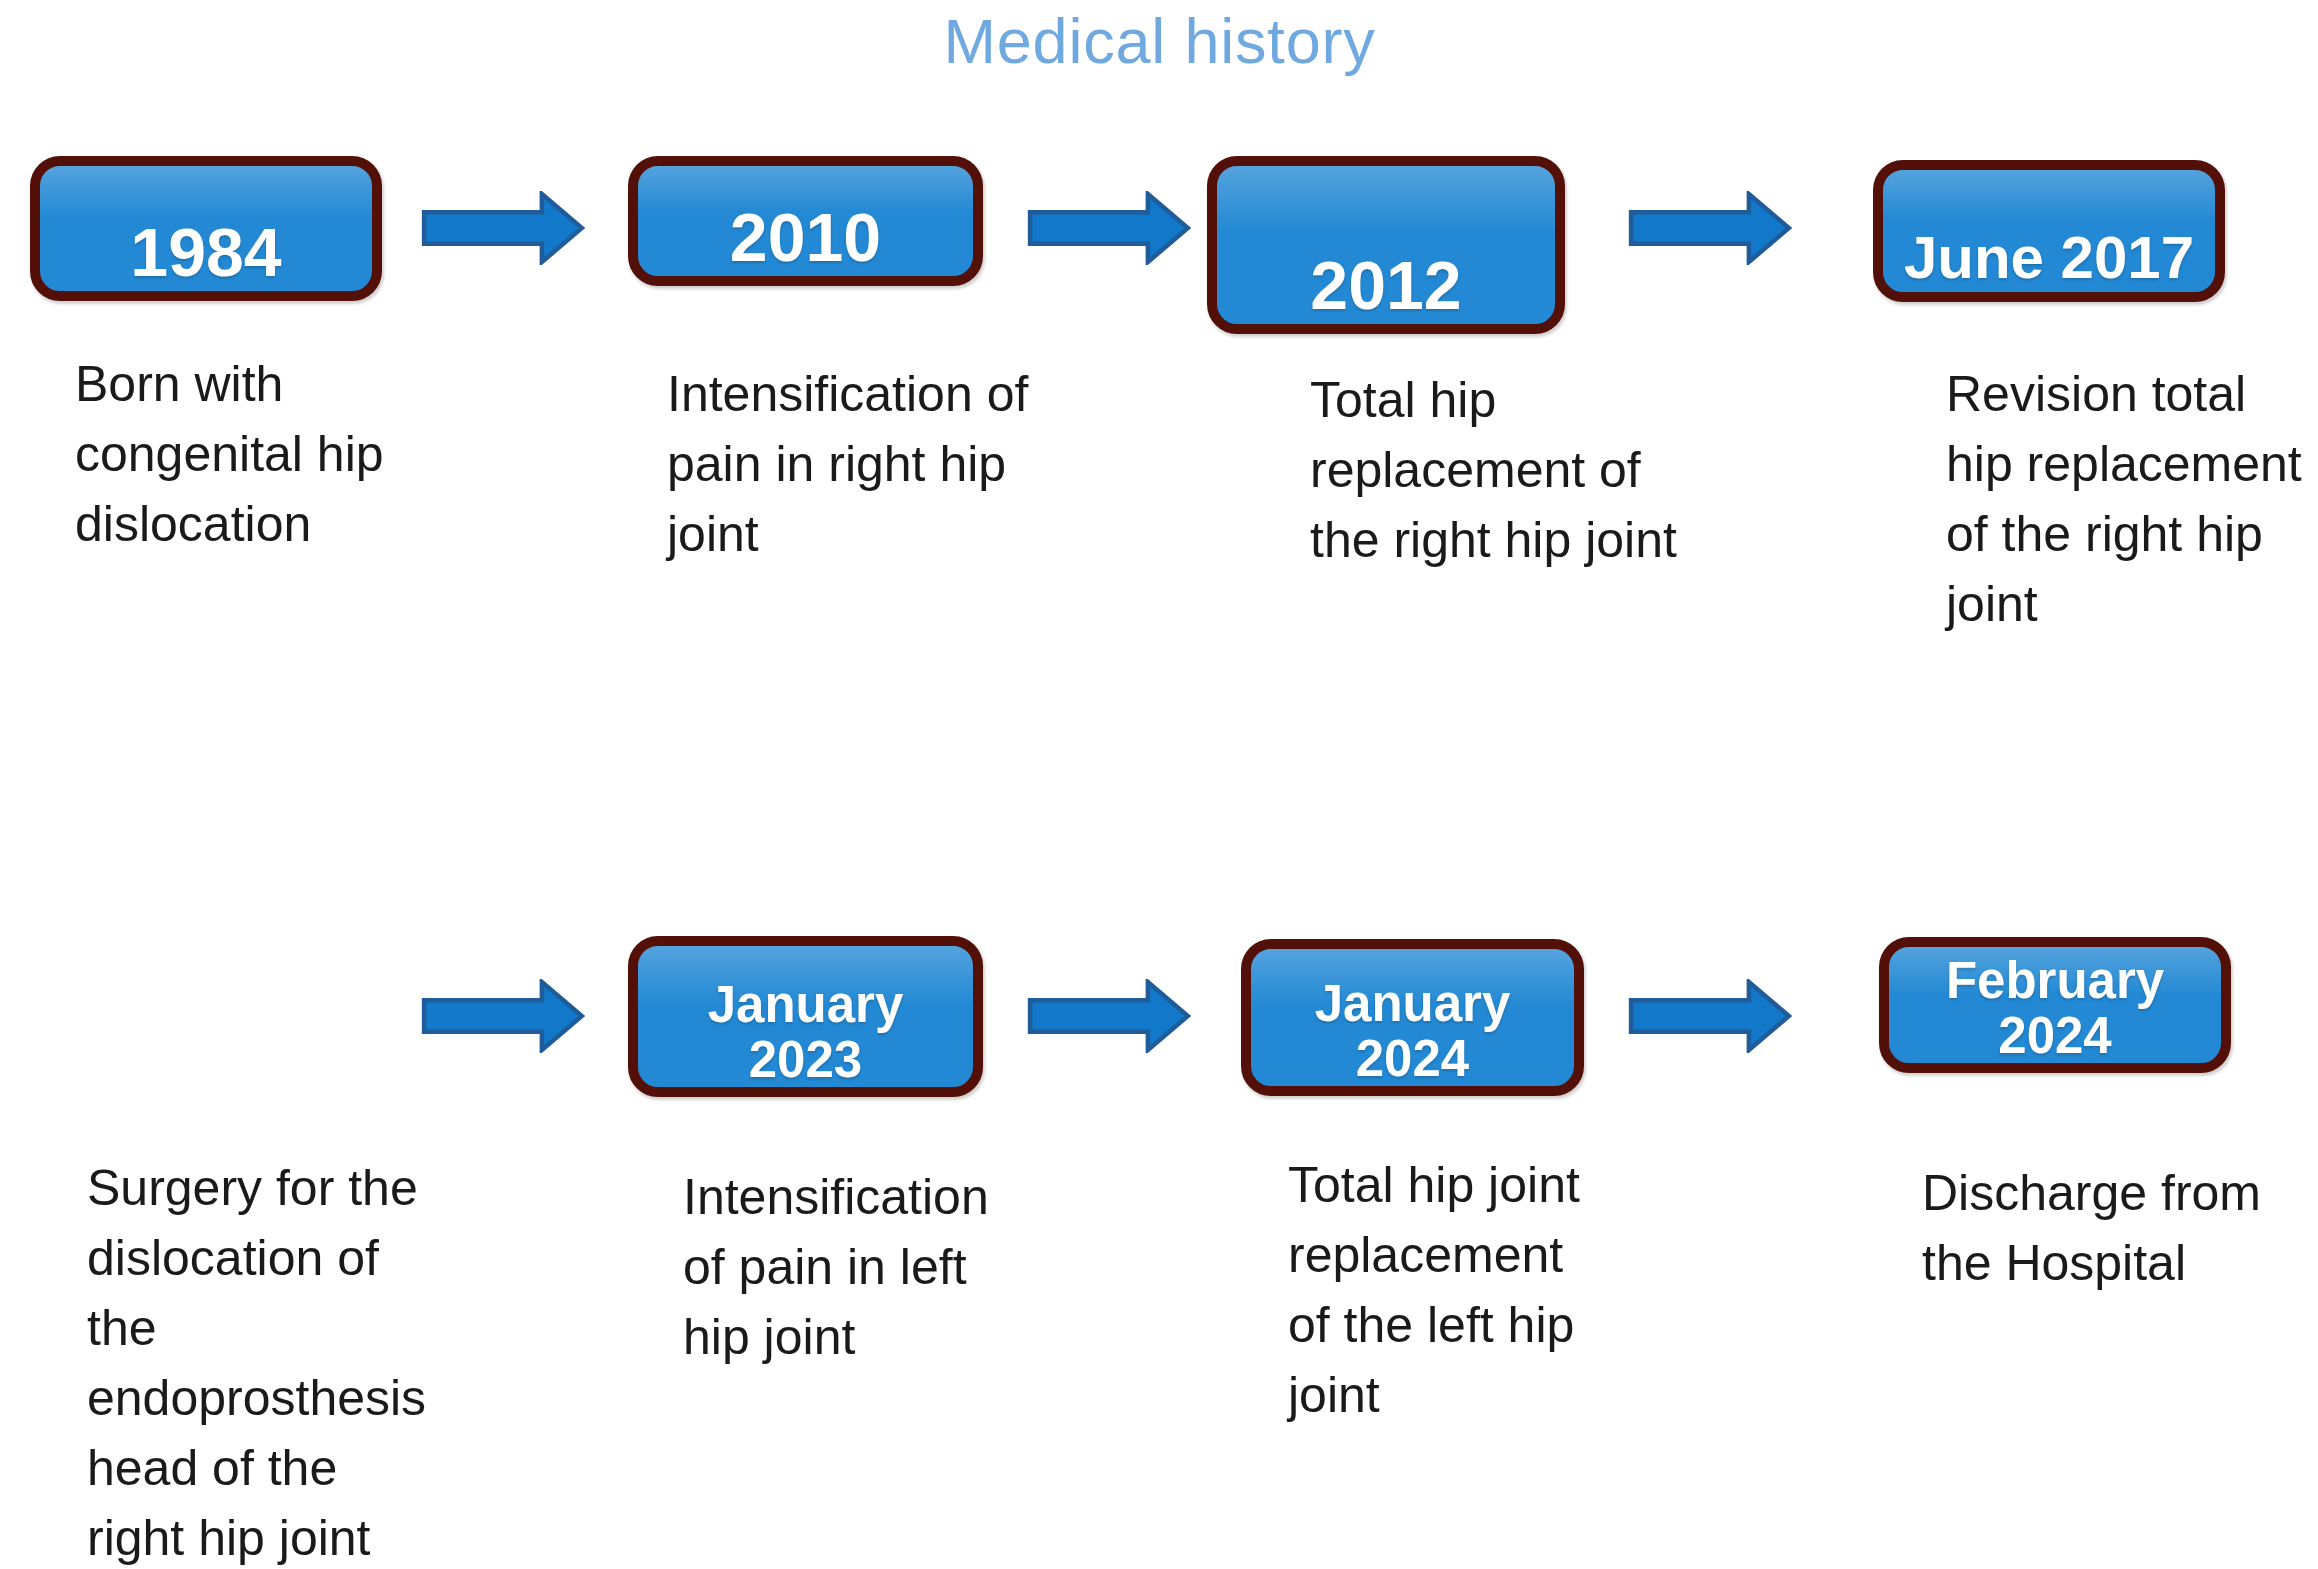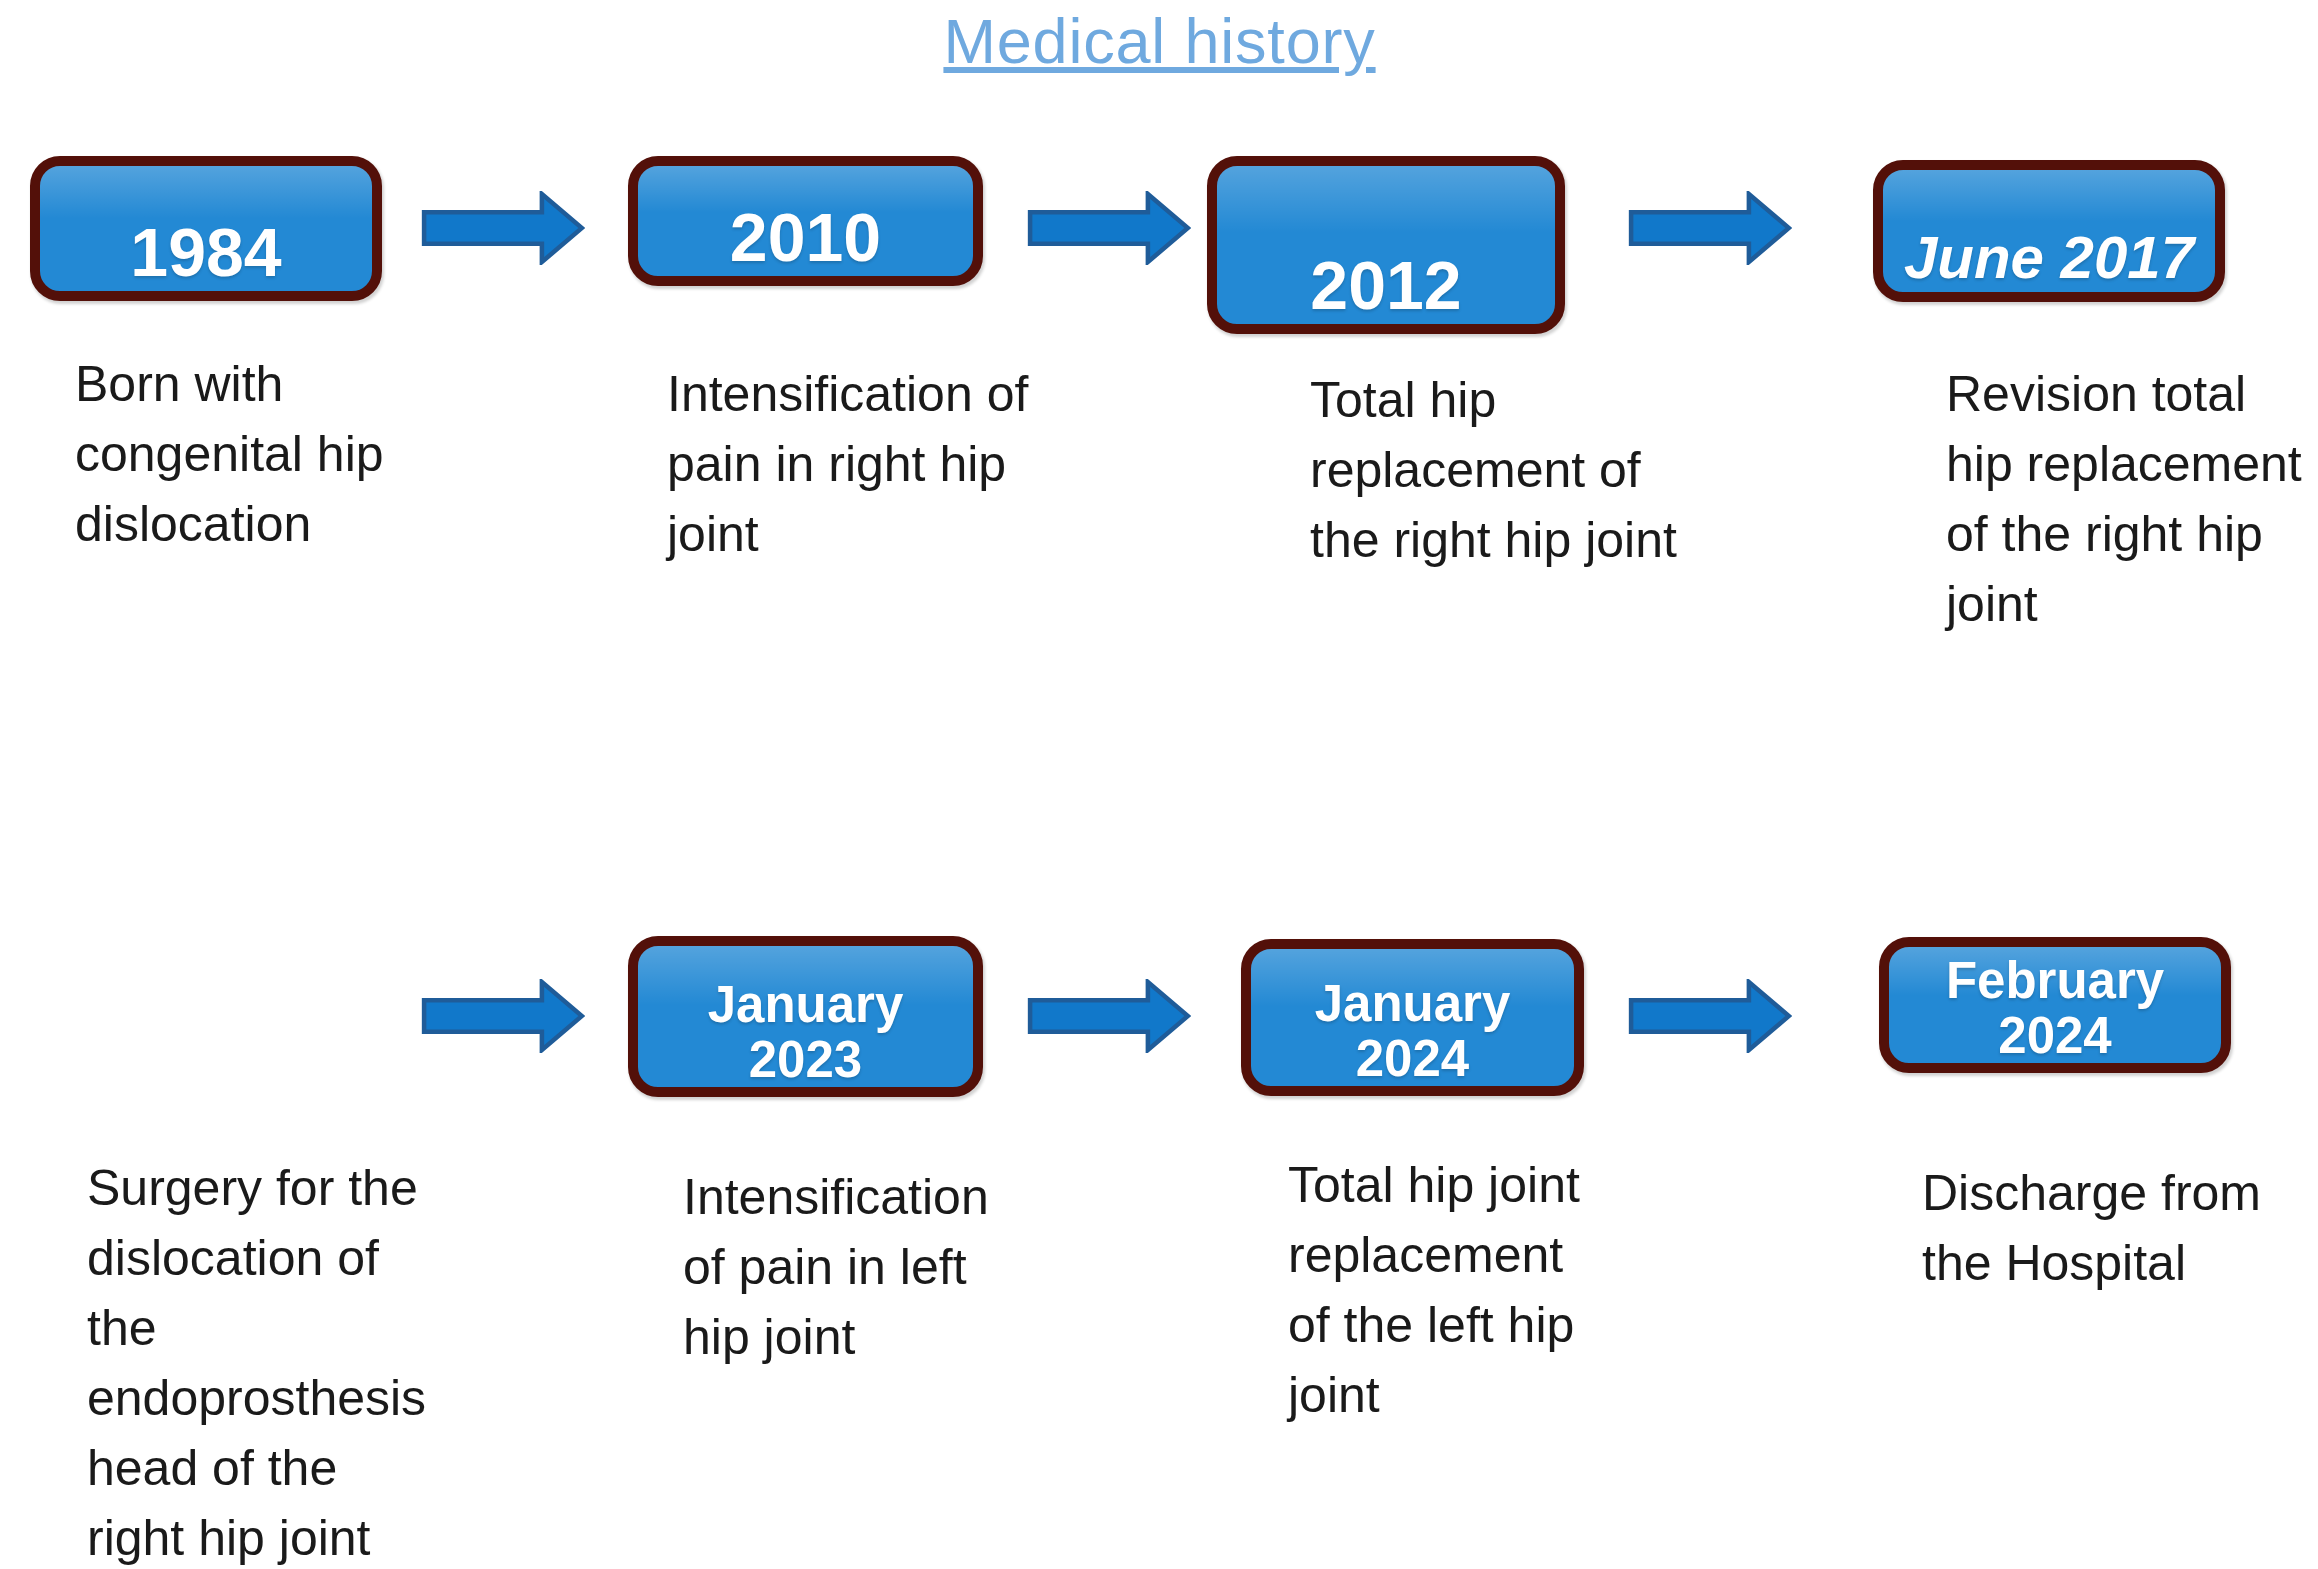--- a/index.html
+++ b/index.html
@@ -24,21 +24,20 @@
   .title{
     position:absolute;
     top:4.5px;
     left:0;
     width:100%;
     text-align:center;
     font-size:63px;
     font-weight:400;
     color:var(--title-color);
     letter-spacing:0.8px;
-    text-decoration:underline;
   }
   .event-box{
     position:absolute;
     background:
       linear-gradient(180deg, rgba(255,255,255,0.22), rgba(255,255,255,0) 42%),
       var(--box-fill);
     border:10.6px solid var(--box-border);
     border-radius:30px;
     display:flex;
     align-items:flex-end;
@@ -46,21 +45,21 @@
     box-shadow: 1.5px 2.3px 3px rgba(0,0,0,0.18);
   }
   .box-label{
     color:var(--label-color);
     font-weight:700;
     text-align:center;
     white-space:pre-line;
     text-shadow:0 1.5px 3px rgba(0,0,0,0.18);
   }
   .lbl-xl{font-size:68px;}
-  .lbl-lg{font-size:60px;font-style:italic;}
+  .lbl-lg{font-size:60px;}
   .lbl-md{font-size:51px;line-height:55px;}
   .arrow{position:absolute;}
   .arrow polygon{
     fill:var(--arrow-fill);
     stroke:var(--arrow-outline);
     stroke-width:6;
     stroke-linejoin:miter;
   }
   .desc{
     position:absolute;

